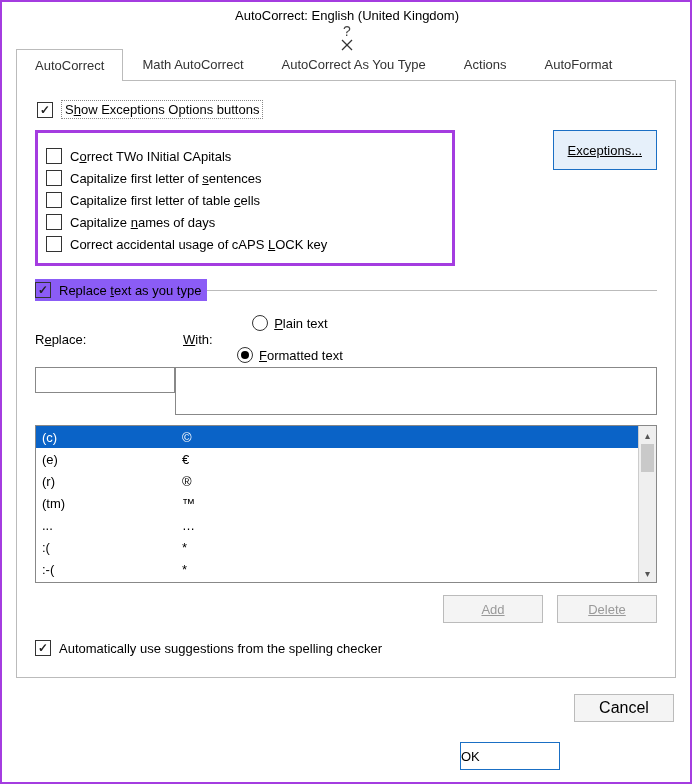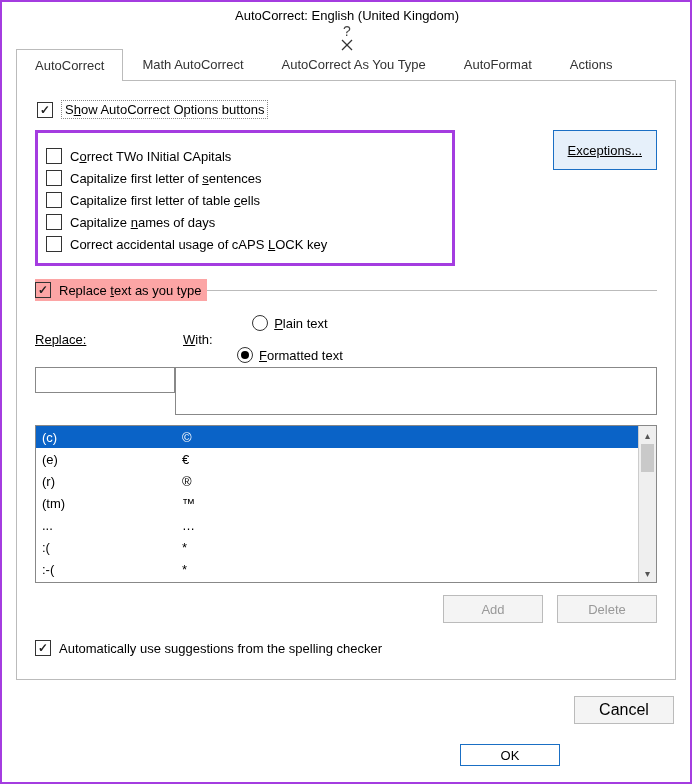--- a/index.html
+++ b/index.html
@@ -126,38 +126,37 @@
   }
   .fieldset-line {
     position: relative;
     border-top: 1px solid #bbb;
     margin-top: 12px;
     padding-top: 0;
   }
   .fieldset-checkrow {
     position: relative;
     top: -12px;
-    background: #fca5a5;
+    background: #8b5cf6;
     display: inline-flex;
     align-items: center;
     gap: 8px;
     padding-right: 6px;
   }
   .replace-area {
     margin-top: 2px;
   }
   .rw-header {
     display: flex;
     align-items: center;
     gap: 8px;
     margin-bottom: 4px;
   }
   .rw-header .lbl-replace {
     width: 140px;
-    text-decoration: underline;
   }
   .rw-header .lbl-with {
     width: 46px;
   }
   .radio-group {
     display: flex;
     gap: 16px;
     align-items: center;
     flex-direction: column;
   }
@@ -254,39 +253,40 @@
   .flat-btn {
     min-width: 100px;
     height: 28px;
     border: 1px solid #bbb;
     background: #f4f4f4;
     color: #999;
     display: flex;
     align-items: center;
     justify-content: center;
     font-size: 13px;
+    text-decoration: underline;
   }
   .sugg-row {
     margin-top: 14px;
   }
   .footer {
     border-top: 0;
     padding: 16px;
     display: flex;
     justify-content: flex-end;
     gap: 14px;
   }
   .footer .btn-ok {
     min-width: 100px;
-    height: 22px;
+    height: 28px;
     border: 1px solid #1a6fc4;
     background: #fff;
     display: flex;
     align-items: center;
-    justify-content: center;
+    justify-content: flex-start;
     font-size: 13px;
     margin-top: 48px;
   }
   .footer .btn-cancel {
     min-width: 100px;
     height: 28px;
     border: 1px solid #bbb;
     background: #f4f4f4;
     display: flex;
     align-items: center;
@@ -308,30 +308,30 @@
           <line x1="11" y1="1" x2="1" y2="11" stroke="#333" stroke-width="1.3"></line>
         </svg>
     </div>
   </div>
 
   <div class="content">
     <div class="tabs" id="tabstrip">
         <div class="tab active">AutoCorrect</div>
         <div class="tab">Math AutoCorrect</div>
         <div class="tab">AutoCorrect As You Type</div>
+        <div class="tab">Actions</div>
         <div class="tab">AutoFormat</div>
-        <div class="tab">Actions</div>
       </div>
 
     <div class="tab-panel">
 
       <div class="checkbox-row top-check">
         <span class="cb checked"></span>
         <span class="dotted-focus">
-          <span>S</span><span class="ul">h</span><span>ow AutoCorrect Options buttons</span>
+          <span>S</span><span class="ul">h</span><span>ow Exceptions Options buttons</span>
         </span>
       </div>
 
       <div class="options-row">
         <div class="highlight-group" id="caps-group">
             <div class="checkbox-row">
               <span class="cb"></span>
               <span>C<span class="ul">o</span>rrect TWo INitial CApitals</span>
             </div>
             <div class="checkbox-row">

